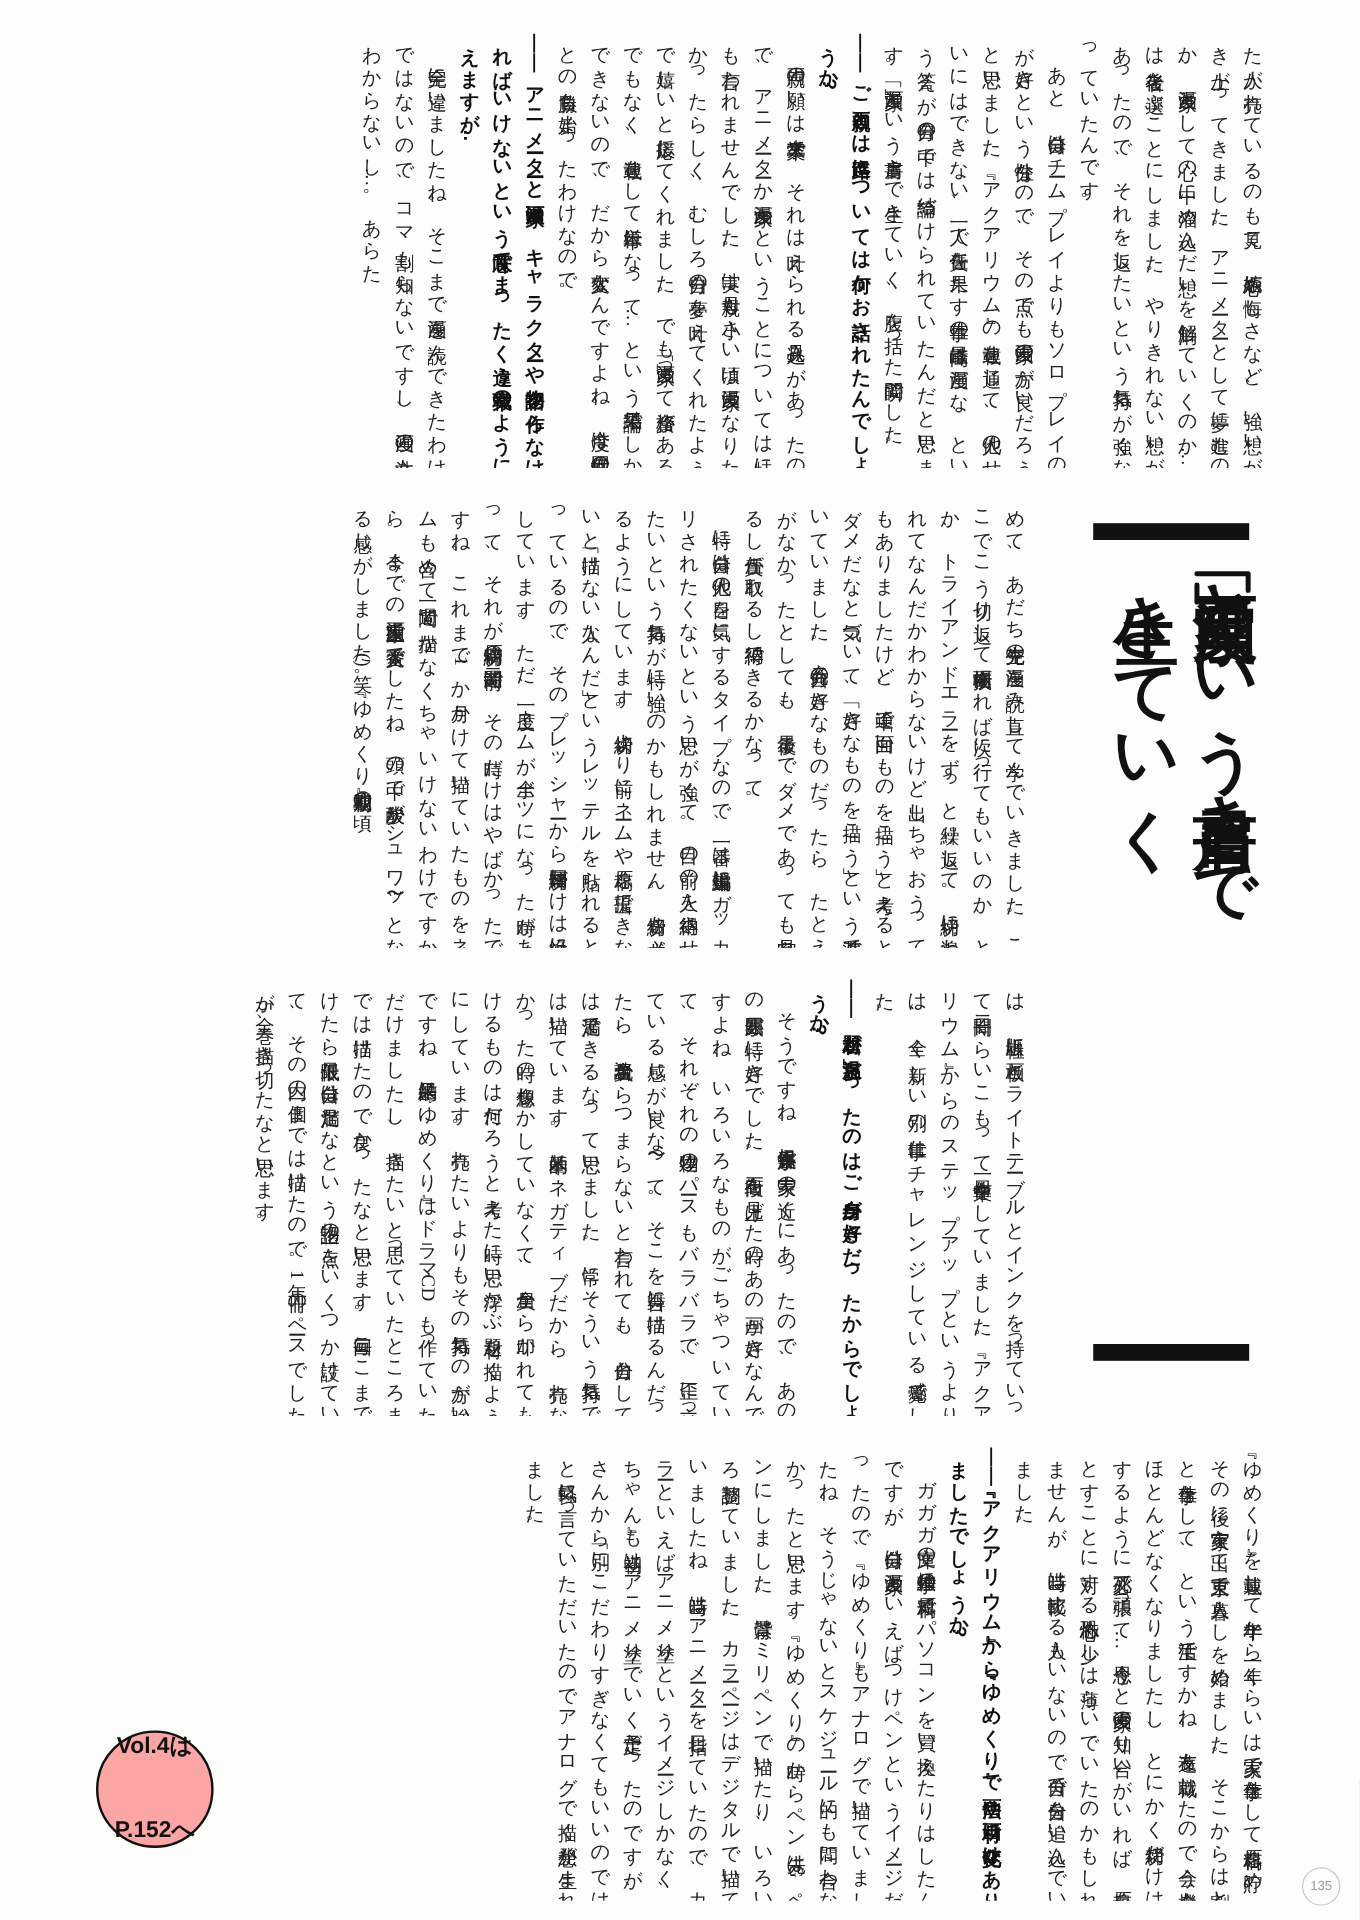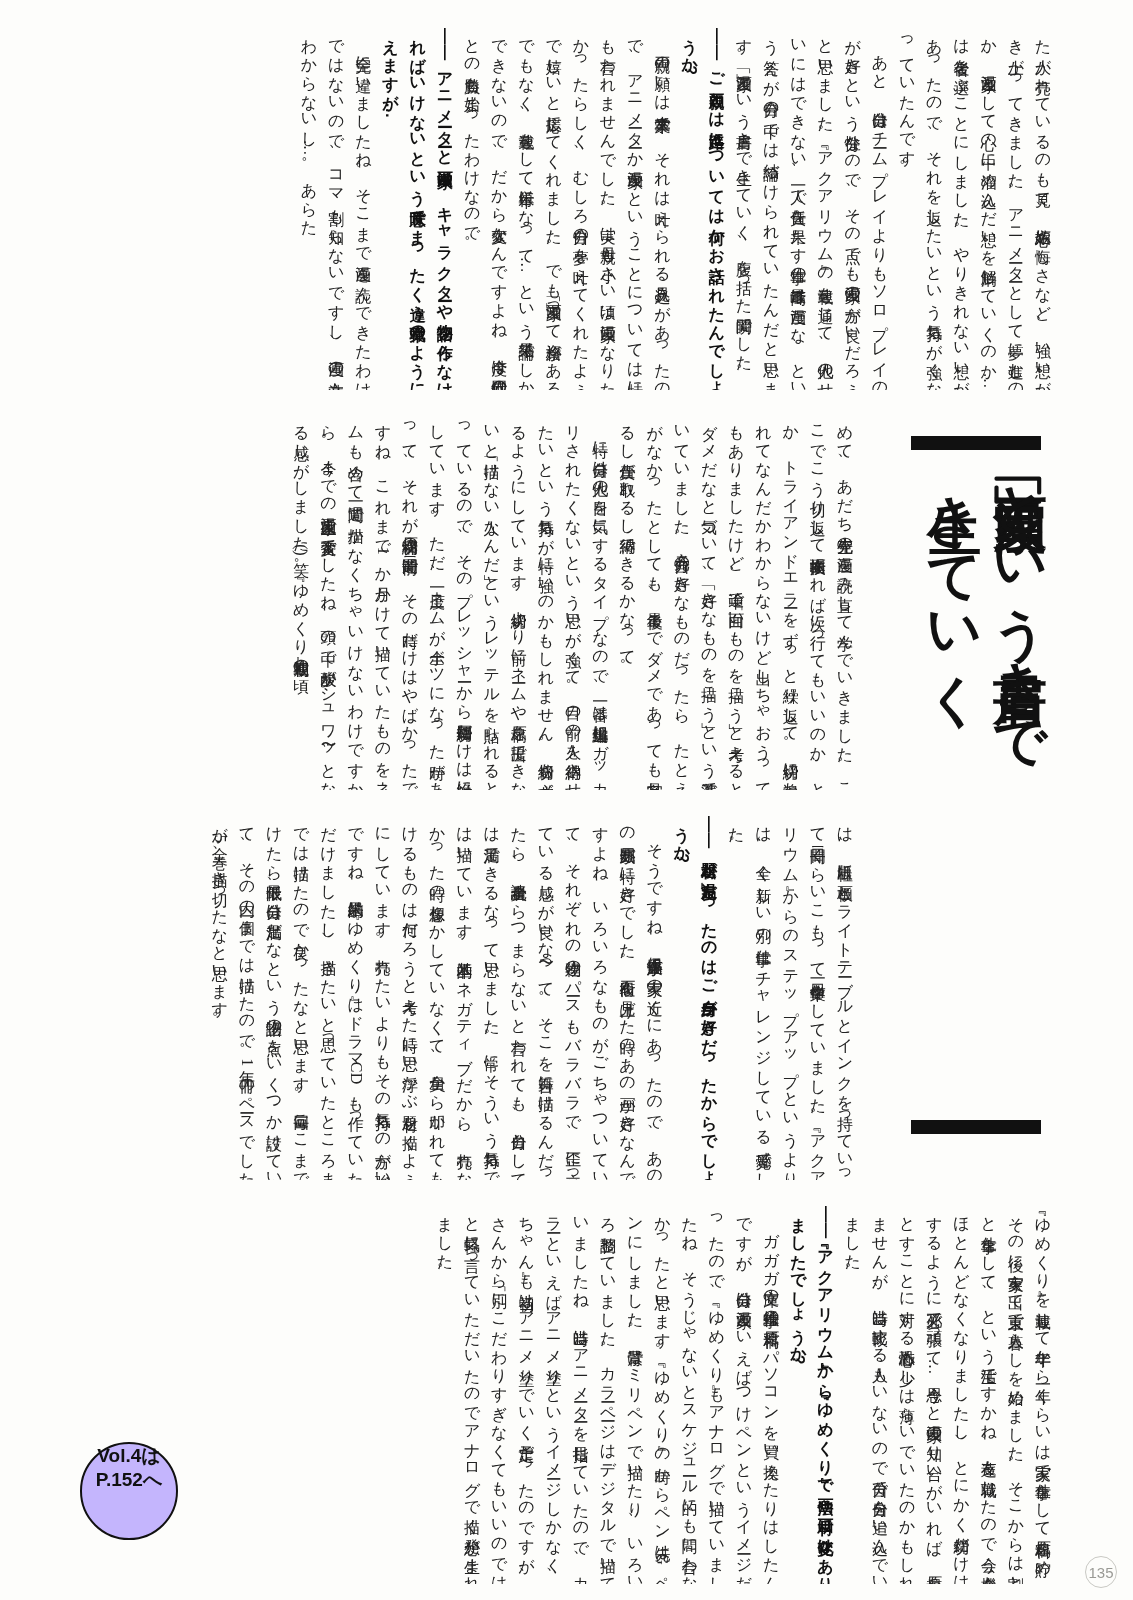--- a/index.html
+++ b/index.html
@@ -40,31 +40,31 @@
     writing-mode:vertical-rl;text-orientation:mixed;
     font-family:"Liberation Sans","DejaVu Sans",sans-serif;
     font-weight:900;font-size:54px;line-height:1.22;
     letter-spacing:-0.04em;color:#111;white-space:nowrap;
   }
   .headline-text .hl{display:block;margin:0;}
   .band-4{height:378px;width:979px;margin-top:26px;}
   .badge{
     position:absolute;left:80px;top:1442px;width:94px;height:94px;
     border:2px solid #111;border-radius:50%;
-    display:flex;flex-direction:column;align-items:center;justify-content:flex-start;
+    display:flex;flex-direction:column;align-items:center;justify-content:space-between;
     font-family:"Liberation Sans","DejaVu Sans",sans-serif;
     font-weight:900;font-size:19px;line-height:1.25;color:#111;
-    background:#c4b5fd;
+    background:#fca5a5;
   }
   .page-number{
     position:absolute;right:16px;bottom:12px;
     width:30px;height:30px;border:1px solid #c9c9c4;border-radius:50%;
     display:flex;align-items:center;justify-content:center;
     font-family:"Liberation Sans","DejaVu Sans",sans-serif;
-    font-size:15px;color:#9a9a95;
+    font-size:11px;color:#9a9a95;
   }
 </style>
 </head>
 <body>
 
 <div class="page">
   <div class="content">
 
     <section class="band band-1">
         <p class="a">た人が売れているのも見て、嫉妬心や悔しさなど、強い想いが沢山湧き上がってきました。アニメーターとして夢に進むのか、漫画家として心の中に溜め込んだ想いを解消していくのか…自分は後者を選ぶことにしました。やりきれない想いが一杯あったので、それを返したいという気持ちが強くなっていたんです。</p>

